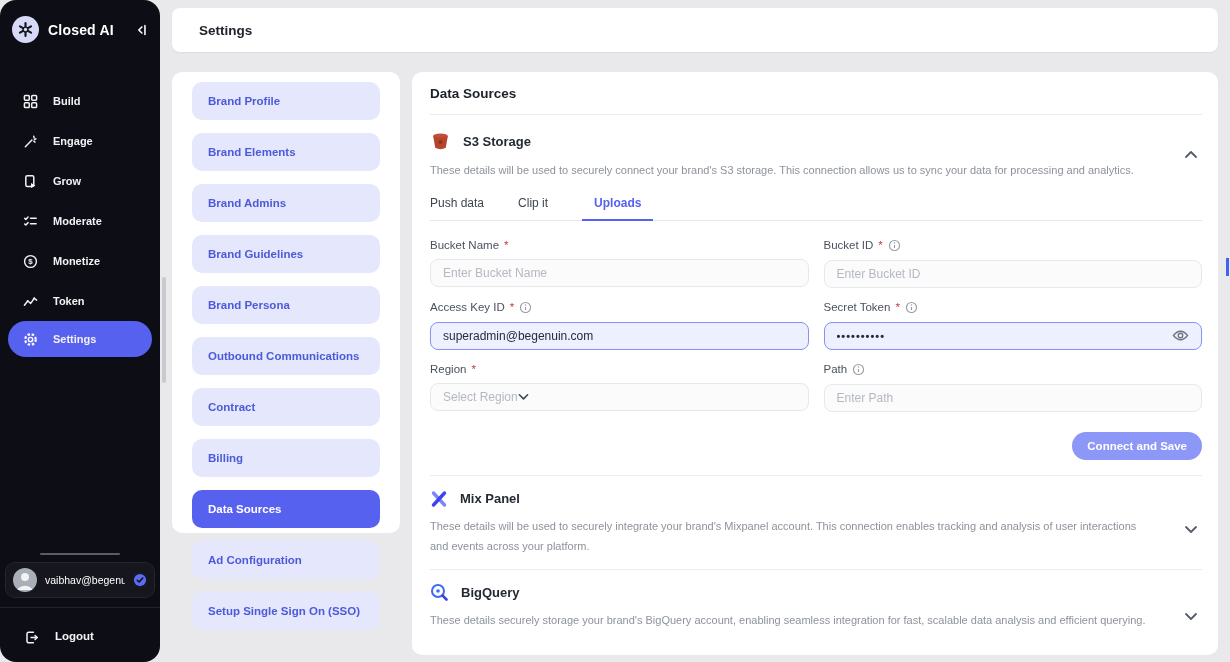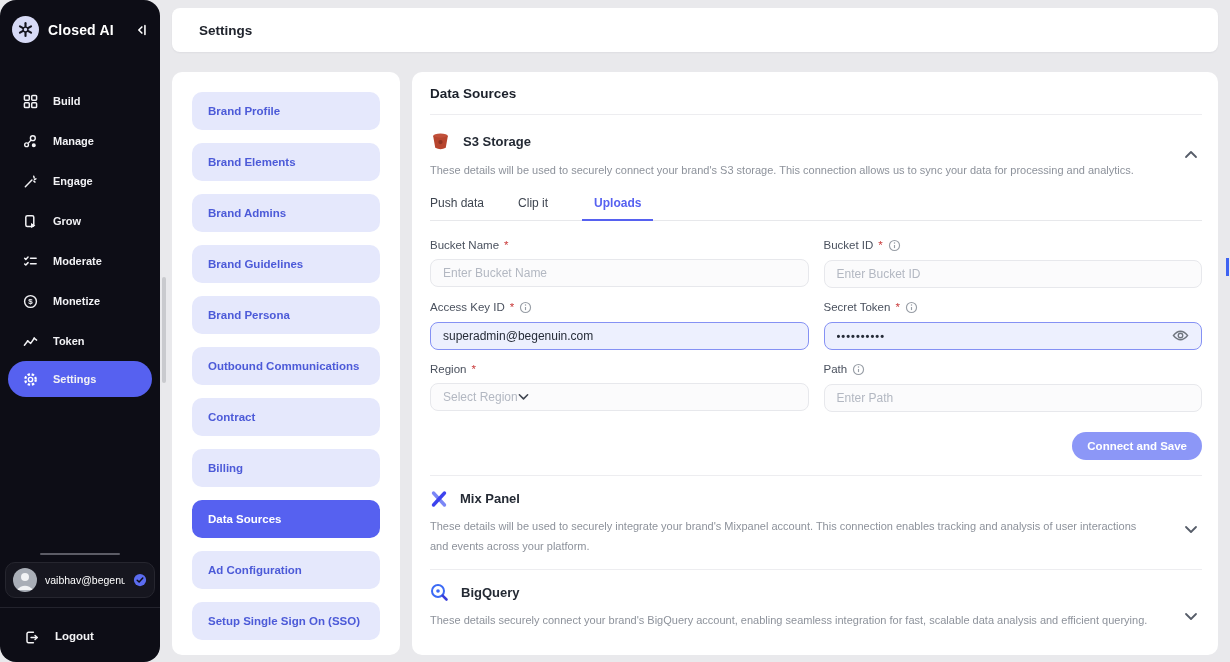--- a/index.html
+++ b/index.html
@@ -35,22 +35,22 @@
   .logout-row { display:flex; gap:16px; position:absolute; left:24px; bottom:17px;
     font-size:11.5px; font-weight:bold; color:#f4f4f6; cursor:pointer; }
   .sb-scrollthumb { position:absolute; left:162px; top:277px; width:4px; height:106px;
     background:#c9cace; border-radius:2px; }
   
   .topbar { position:absolute; left:172px; top:8px; width:1046px; height:44px; background:#ffffff;
     border-radius:8px; box-shadow:0 1px 2px rgba(20,20,40,.05);
     display:flex; align-items:center; padding:0 27px; }
   .topbar-title { font-size:13.5px; font-weight:bold; color:#20242d; }
   
-  .navcard { position:absolute; left:172px; top:72px; width:228px; height:583px; background:#ffffff;
-    border-radius:10px; padding:20px 20px; }
+  .navcard { position:absolute; left:172px; top:72px; width:228px; height:461px; background:#ffffff;
+    border-radius:10px; padding:10px 20px; }
   .pill { height:38px; border-radius:10px; background:#e5e8fc; color:#4c5ad8;
     font-size:11.5px; font-weight:bold; display:flex; align-items:center;
     padding:0 16px; margin-bottom:13px; cursor:pointer; white-space:nowrap; }
   .pill.active { background:#5661f0; color:#ffffff; }
   
   .maincard { position:absolute; left:412px; top:72px; width:806px; height:583px; background:#ffffff;
     border-radius:10px; padding:14px 16px 0 18px; }
   .main-title { font-size:13.5px; font-weight:bold; color:#1b202a; padding-bottom:13px;
     border-bottom:1px solid #ededf0; }
   .section { position:relative; }
@@ -116,31 +116,20 @@
             <rect x="1.5" y="1.5" width="5.2" height="5.2" rx="1"></rect>
             <rect x="9.3" y="1.5" width="5.2" height="5.2" rx="1"></rect>
             <rect x="1.5" y="9.3" width="5.2" height="5.2" rx="1"></rect>
             <rect x="9.3" y="9.3" width="5.2" height="5.2" rx="1"></rect>
           </svg>
       </span>
       <span>Build</span>
     </div>
     <div class="sb-item">
       <span class="sb-ico">
-        <svg width="15" height="15" viewBox="0 0 16 16" fill="none" stroke="#f2f2f5" stroke-width="1.5">
-            <circle cx="10.5" cy="4.5" r="2.6"></circle>
-            <circle cx="3.8" cy="11.5" r="2"></circle>
-            <circle cx="11.5" cy="12" r="1.4" fill="#f2f2f5"></circle>
-            <path d="M5.5 10 L8.5 6.5"></path>
-          </svg>
-      </span>
-      <span>Manage</span>
-    </div>
-    <div class="sb-item">
-      <span class="sb-ico">
         <svg width="15" height="15" viewBox="0 0 16 16" fill="none" stroke="#f2f2f5" stroke-width="1.6" stroke-linecap="round">
             <path d="M2.5 13.5 L9.5 6.5"></path>
             <path d="M11.5 2.5 L11.9 4.2"></path>
             <path d="M13.8 5.2 L12.3 5.9"></path>
             <path d="M12.8 8.6 L11.6 7.6"></path>
           </svg>
       </span>
       <span>Engage</span>
     </div>
     <div class="sb-item">
@@ -405,17 +394,17 @@
             <circle cx="8" cy="8" r="1.8" fill="#3b6af5"></circle>
           </svg>
       </span>
       <span class="section-title">BigQuery</span>
     </div>
     <div class="chev-abs" style="top:28px;">
       <svg width="14" height="11" viewBox="0 0 14 11" fill="none" stroke="#565d69" stroke-width="1.8" stroke-linecap="round" stroke-linejoin="round">
           <path d="M2 3 L7 8 L12 3"></path>
         </svg>
     </div>
-    <div class="section-desc">These details securely connect your brand's BigQuery account, enabling seamless integration for fast, scalable data analysis and efficient querying.</div>
+    <div class="section-desc">These details securely storage your brand's BigQuery account, enabling seamless integration for fast, scalable data analysis and efficient querying.</div>
   </div>
 </div>
 
 <div class="cursor-artifact"></div>
 
 </body></html>

